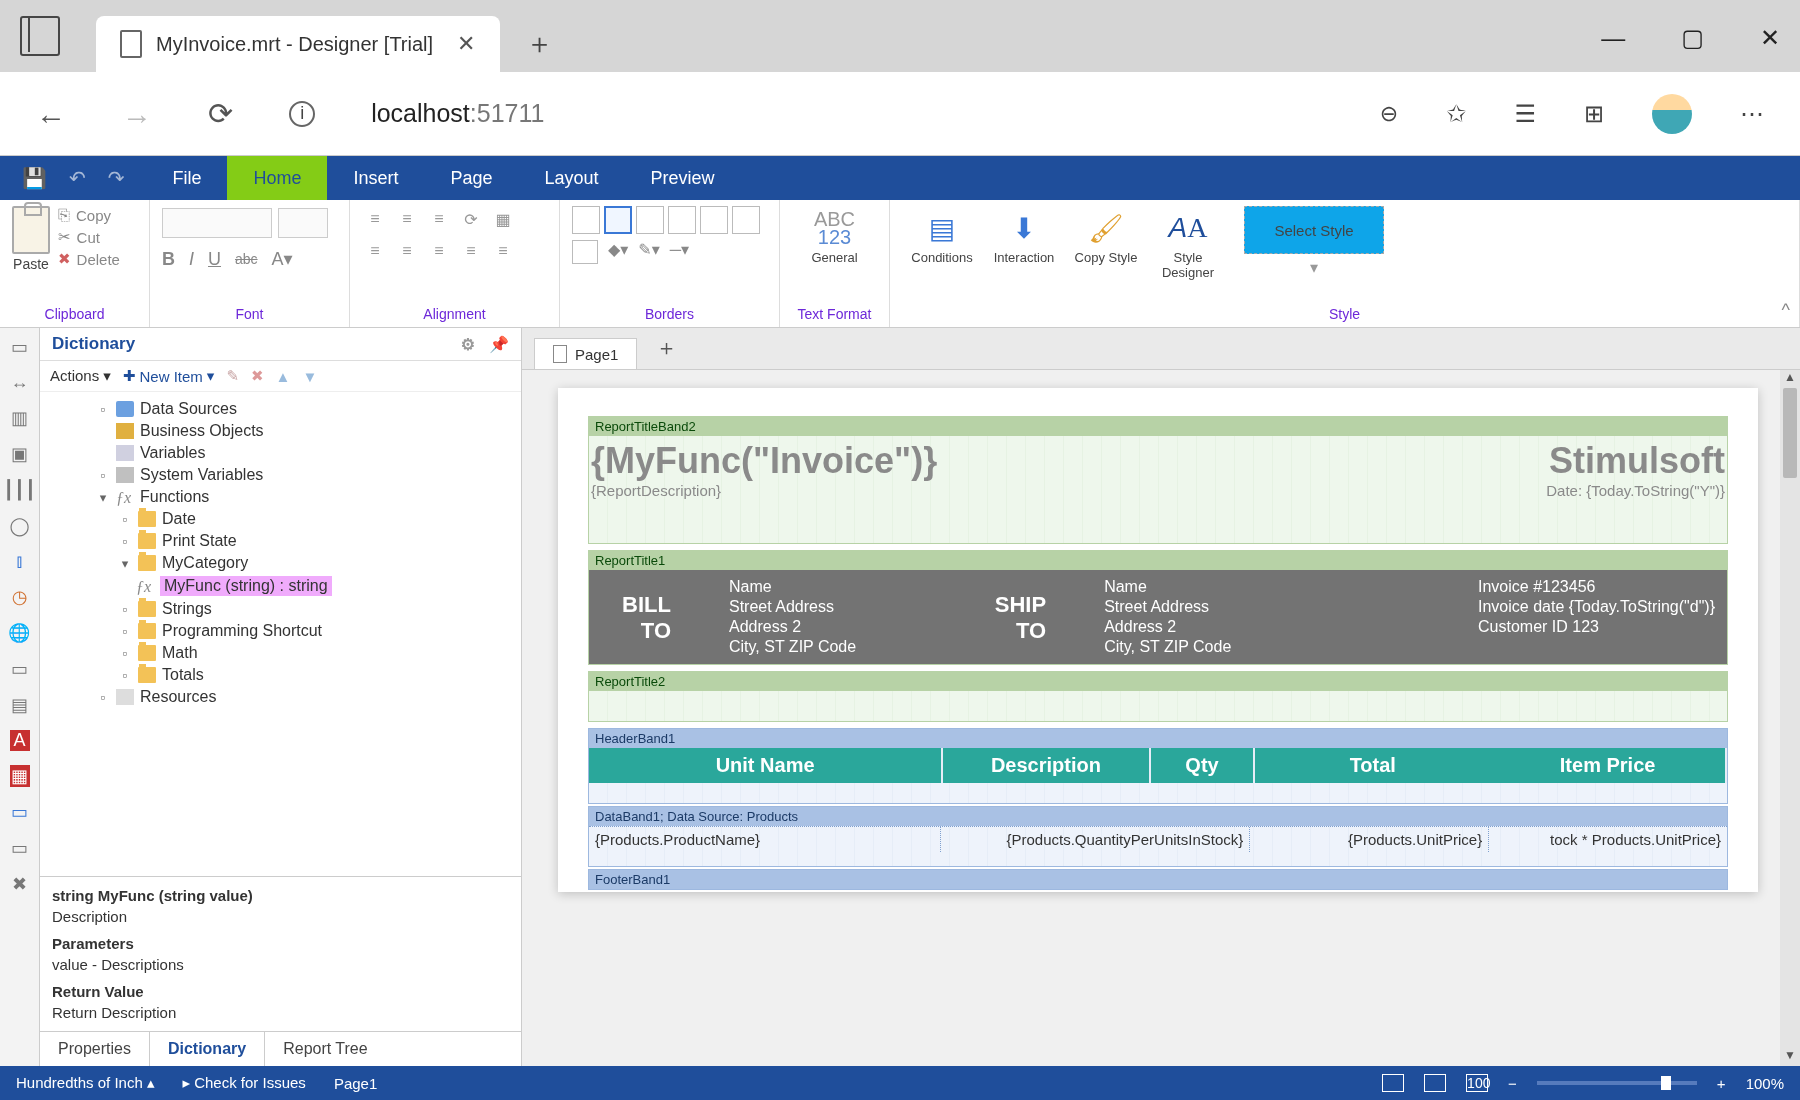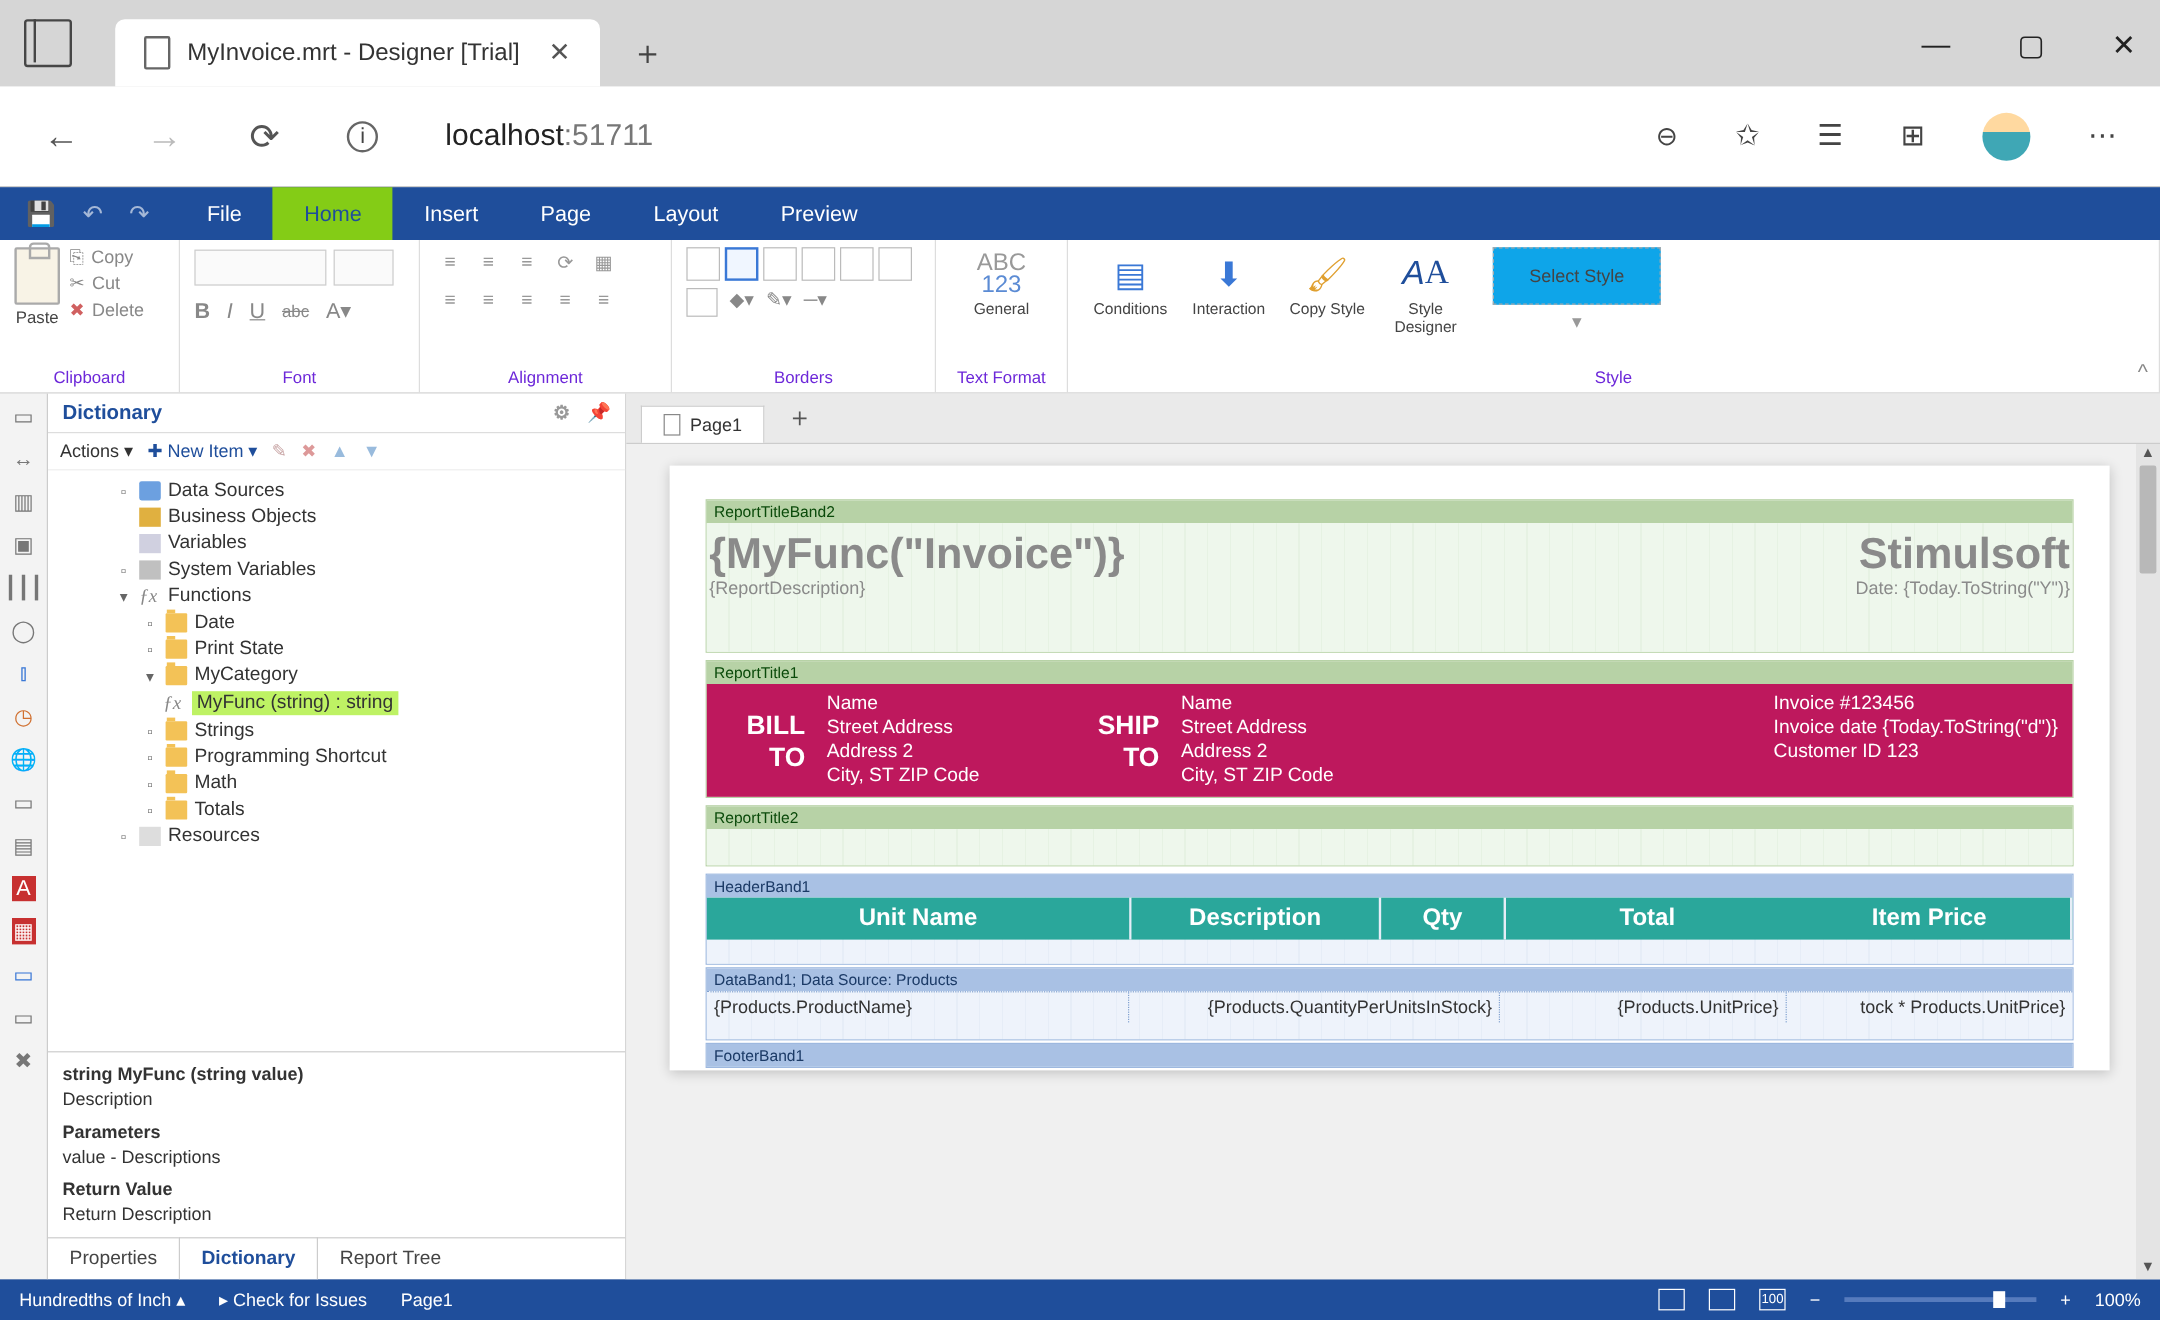--- a/index.html
+++ b/index.html
@@ -65,21 +65,21 @@
 .dict-header .gears{ color:#999; font-size:16px; display:flex; gap:14px;}
 .dict-toolbar { display:flex; align-items:center; gap:12px; padding:6px 10px; border-bottom:1px solid #eee; font-size:15px; }
 .dict-toolbar .link{ color:#333; }
 .dict-toolbar .new{ color:#1f4e9b; display:flex;align-items:center;gap:4px;}
 .dict-toolbar .faded{ color:#c7a3a3; }
 .tree { flex:1; overflow:auto; font-size:16px; color:#333; padding:6px 0; }
 .tree-row { display:flex; align-items:center; gap:6px; padding:2px 0 2px 10px; white-space:nowrap; }
 .tree-row.lv1{ padding-left:56px;}
 .tree-row.lv2{ padding-left:78px;}
 .tree-row.lv3{ padding-left:96px;}
-.tree-row.sel .label{ background:#bef264; }
+.tree-row.sel .label{ background:#f0abfc; }
 .exp { width:14px; text-align:center; color:#666; font-size:13px; }
 .ticon { width:18px;height:16px;display:inline-block; }
 .ticon.db{ background:linear-gradient(#6ca0e0,#6ca0e0);border-radius:2px;}
 .ticon.bo{ background:#e0b040;}
 .ticon.var{ background:#d0d0e0;}
 .ticon.sys{ background:#c0c0c0;}
 .ticon.fx{ color:#888; font-style:italic; font-family:Georgia; background:none;}
 .ticon.folder{ background:#f3c257; border-radius:1px; position:relative;}
 .ticon.folder::before{content:"";position:absolute;top:-3px;left:1px;width:7px;height:3px;background:#f3c257;}
 .ticon.res{ background:#ddd;}
@@ -106,21 +106,21 @@
 
 .page-inner { padding:28px 30px 0 30px; }
 .band { border:1px solid #b7d2a6; margin-bottom:2px;}
 .band-label{ background:#b7d2a6; color:#0a4a0a; font-size:13px; padding:2px 6px;}
 .band.green .band-body{ background:repeating-linear-gradient(90deg,#eef7ec 0 18px,#e6f2e3 18px 19px),repeating-linear-gradient(0deg,#eef7ec 0 18px,#e6f2e3 18px 19px);}
 .band-body{ padding:4px 2px;}
 .title-row{ display:flex; align-items:flex-start;}
 .big-exp{ font-size:36px; color:#8a8a8a; font-weight:600; flex:1;}
 .brand{ font-size:36px; color:#8a8a8a; font-weight:700; text-align:right;}
 .small-grey{ font-size:15px; color:#8a8a8a;}
-.band.grey .band-body{ background:#be185d; color:#fff; padding:8px 12px; display:flex; }
+.band.grey .band-body{ background:#737373; color:#fff; padding:8px 12px; display:flex;gap:40px; }
 .grey-col{ display:flex; flex-direction:column; gap:2px; font-size:16px;}
 .grey-label{ width:88px; text-align:right; font-size:22px; font-weight:600; padding-top:14px; padding-right:18px;}
 .grey-col.right{ margin-left:auto; }
 .band.blue{ border-color:#9db8df;}
 .band.blue .band-label{ background:#a9c1e4; color:#1b3a66;}
 .band.blue .band-body{ background:repeating-linear-gradient(90deg,#eef3fb 0 18px,#e6edf7 18px 19px); padding:0;}
 .hdr-row{ display:flex;}
 .hdr-cell{ background:#2aa79b; color:#fff; font-size:20px; font-weight:600; text-align:center; padding:6px 0; border-right:2px solid #e6edf7;}
 .data-row{ display:flex; font-size:15px; color:#333; border-top:1px dotted #7fa0cf;}
 .data-cell{ padding:4px 6px; border-right:1px dotted #7fa0cf;}
@@ -533,21 +533,21 @@
   </div>
 </div>
 
 <div class="status-bar">
   <span><span>Hundredths of Inch</span> ▴</span>
   <span>▸ <span>Check for Issues</span></span>
   <span>Page1</span>
   <div class="right">
     <span class="sb-icon"></span>
     <span class="sb-icon"></span>
-    <span class="sb-icon" style="font-size:11px;line-height:16px;text-align:center;">100</span>
+    <span class="sb-icon" style="font-size:14px;line-height:16px;text-align:center;">100</span>
     <span>−</span>
     <span class="zoom-track">
         <span class="knob"></span>
       </span>
     <span>+</span>
     <span>100%</span>
   </div>
 </div>
 
 </body></html>

